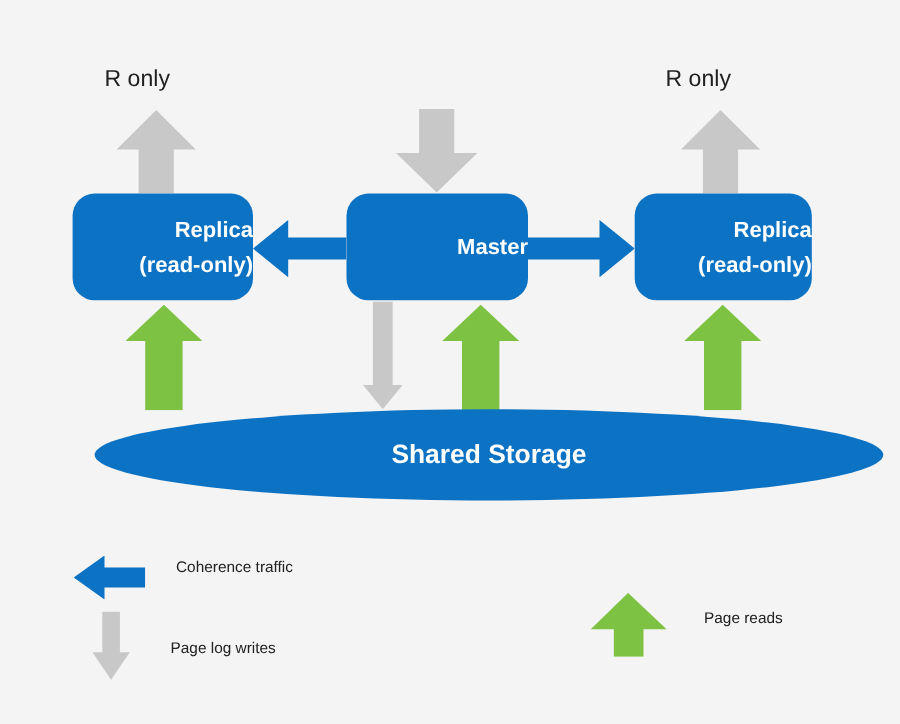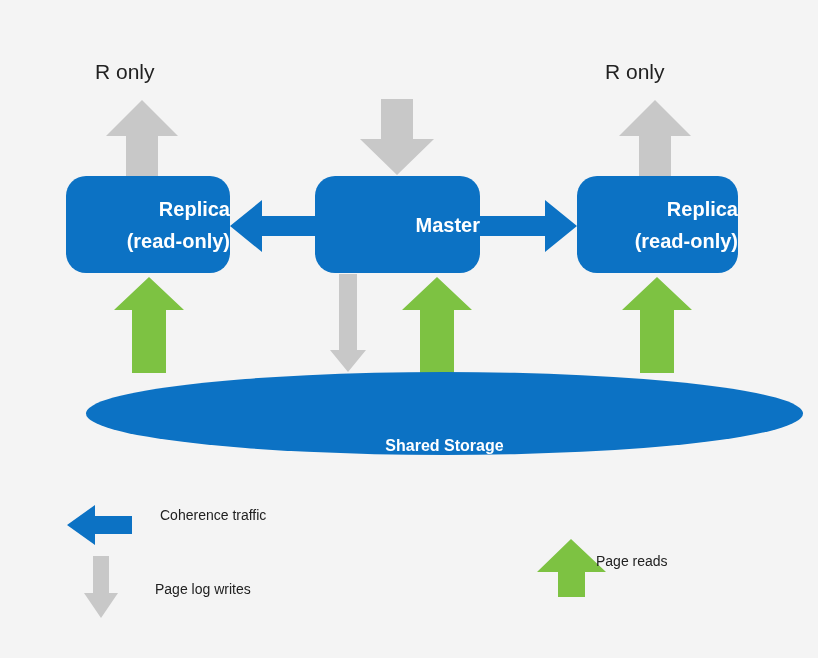--- a/index.html
+++ b/index.html
@@ -45,25 +45,25 @@
     z-index: 2;
   }
   .storage-ellipse {
     left: 86px;
     top: 372px;
     width: 717px;
     height: 83px;
     background: var(--color-blue);
     border-radius: 50%;
     display: flex;
-    align-items: flex-end;
+    align-items: center;
     justify-content: center;
     color: var(--color-white);
     font-weight: bold;
-    font-size: 16px;
+    font-size: 24px;
     z-index: 3;
   }
   .legend-label {
     font-size: 14px;
     color: var(--color-text);
     white-space: nowrap;
   }
   svg { display: block; }
   .fill-blue  { fill: var(--color-blue); }
   .fill-green { fill: var(--color-green); }
@@ -130,15 +130,15 @@
   <div class="abs legend-label" style="left:160px;top:507px;">Coherence traffic</div>
 
   <svg class="abs" style="left:84px;top:556px;" width="34" height="62" viewBox="0 0 34 62">
     <polygon class="fill-gray" points="17,62 0,37 9,37 9,0 25,0 25,37 34,37"></polygon>
   </svg>
   <div class="abs legend-label" style="left:155px;top:581px;">Page log writes</div>
 
   <svg class="abs" style="left:537px;top:539px;" width="69" height="58" viewBox="0 0 69 58">
     <polygon class="fill-green" points="34,0 69,33 48,33 48,58 21,58 21,33 0,33"></polygon>
   </svg>
-  <div class="abs legend-label" style="left:596px;top:553px;">Page reads</div>
+  <div class="abs legend-label" style="left:640px;top:553px;">Page reads</div>
 
 </div>
 
 </body></html>

